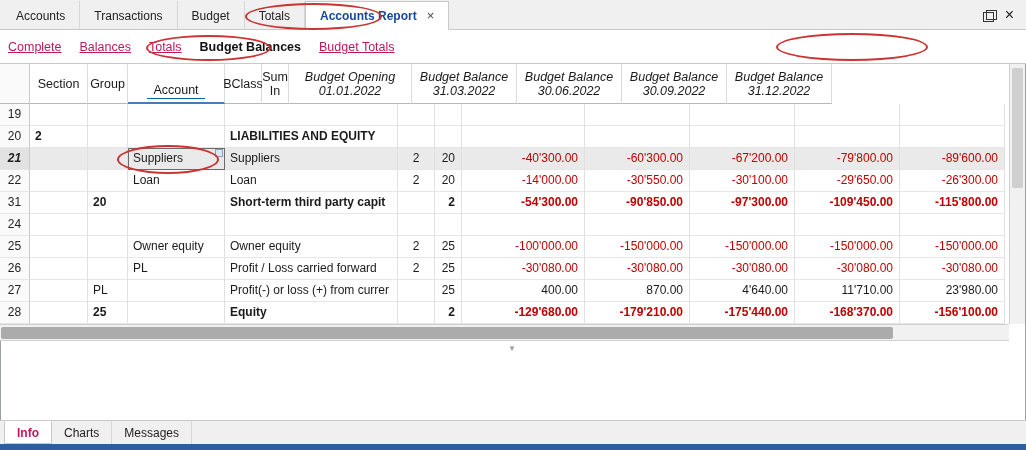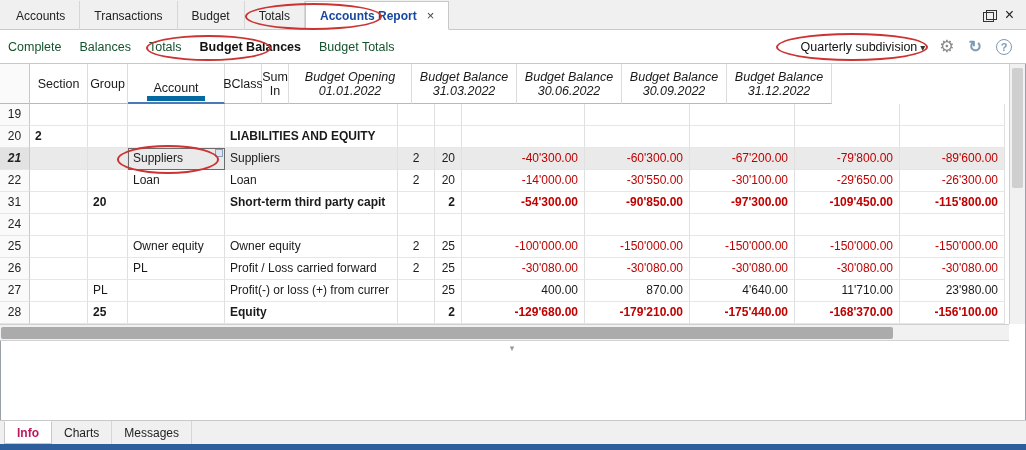--- a/index.html
+++ b/index.html
@@ -25,39 +25,39 @@
   .win-controls { margin-left:auto; display:flex; align-items:center; gap:6px; padding-right:8px; }
   .restore-icon { width:12px; height:10px; position:relative; display:inline-block; }
   .restore-icon:before { content:""; position:absolute; left:0; top:2px; width:9px; height:8px; border:1px solid #333; background:#f0f0f0; }
   .restore-icon:after  { content:""; position:absolute; left:3px; top:0; width:9px; height:8px; border:1px solid #333; }
   .win-close { font-size:16px; color:#222; padding:0 4px; line-height:26px; }
 
   
   .toolbar { position:absolute; top:30px; left:0; width:1026px; height:34px; background:#fff;
              border-bottom:1px solid #c8c8c8; display:flex; align-items:center; padding:0 8px; }
   .links { display:flex; gap:18px; align-items:center; }
-  .rlink { color:#14532d; font-size:12.5px; cursor:pointer; }
+  .rlink { color:#be185d; text-decoration:underline; font-size:12.5px; cursor:pointer; }
   .rlink.active { color:#111; text-decoration:none; font-weight:bold; }
   .tools { margin-left:auto; display:flex; align-items:center; gap:14px; padding-right:6px; }
   .dropdown { font-size:12.5px; color:#111; cursor:pointer; }
   .dropdown .arr { font-size:10px; margin-left:3px; color:#333; }
   .gear { color:#8a8a8a; font-size:17px; }
   .refresh { color:#7d9bb5; font-size:16px; font-weight:bold; }
   .help { width:16px; height:16px; border:1.5px solid #7d9bb5; border-radius:50%;
           color:#7d9bb5; font-size:11px; font-weight:bold; display:flex; align-items:center; justify-content:center; }
 
   
   .table { position:absolute; top:64px; left:0; width:1005px; background:#fff; }
   .thead { display:flex; height:40px; }
   .hcell { border-right:1px solid #dcdcdc; border-bottom:1px solid #b9b9b9;
            display:flex; flex-direction:column; align-items:center; justify-content:center;
            font-size:12.5px; line-height:14px; text-align:center; background:#fff; }
   .hcell.numeric { font-style:italic; }
   .hcell.sel-col { border-bottom:2px solid #4a7ab5; }
-  .hcell.sel-col .h1 { border-bottom:5px solid #0369a1; padding:0 6px 1px;margin-top:16px; }
+  .hcell.sel-col .h1 { border-bottom:1px solid #0369a1; padding:0 6px 1px;margin-top:16px; }
   .corner { background:#fafafa; border-right:1px solid #c9c9c9; border-bottom:1px solid #b9b9b9; }
 
   .trow { display:flex; height:22px; }
   .cell { border-right:1px solid #e0e0e0; border-bottom:1px solid #e6e6e6;
           line-height:21px; overflow:hidden; white-space:nowrap; background:#fff; position:relative; }
   .trow.selected .cell { background:#eaeaea; }
   .cell.num { background:#fafafa; border-right:1px solid #c9c9c9; text-align:center; color:#222; }
   .trow.selected .cell.num { background:#e2e2e2; }
   .cell.left { padding-left:5px; text-align:left; }
   .cell.center { text-align:center; }
@@ -128,28 +128,20 @@
   </div>
 
   <div class="toolbar">
     <div class="links" id="report-links">
         <div class="rlink">Complete</div>
         <div class="rlink">Balances</div>
         <div class="rlink">Totals</div>
         <div class="rlink active">Budget Balances</div>
         <div class="rlink">Budget Totals</div>
       </div>
-    <div class="tools">
-      <span class="dropdown">
-        <span>Quarterly subdivision</span><span class="arr">▾</span>
-      </span>
-      <span class="gear">⚙</span>
-      <span class="refresh">↻</span>
-      <span class="help">?</span>
-    </div>
   </div>
 
   <div class="table">
     <div class="thead" id="thead">
         <div class="corner col-num"></div>
         <div class="hcell col-section">
           <div class="h1" style="display: block;">Section</div>
         </div>
         <div class="hcell col-group">
           <div class="h1" style="display: block;">Group</div>

